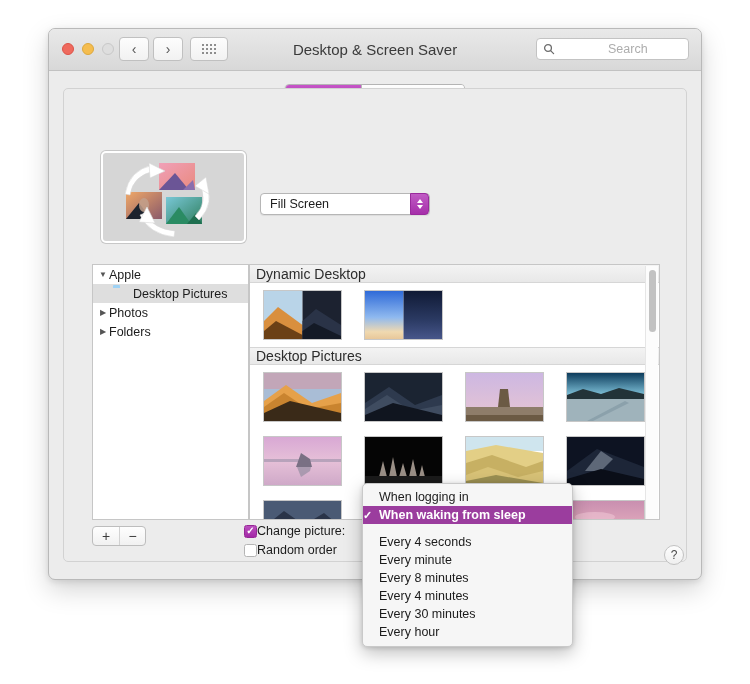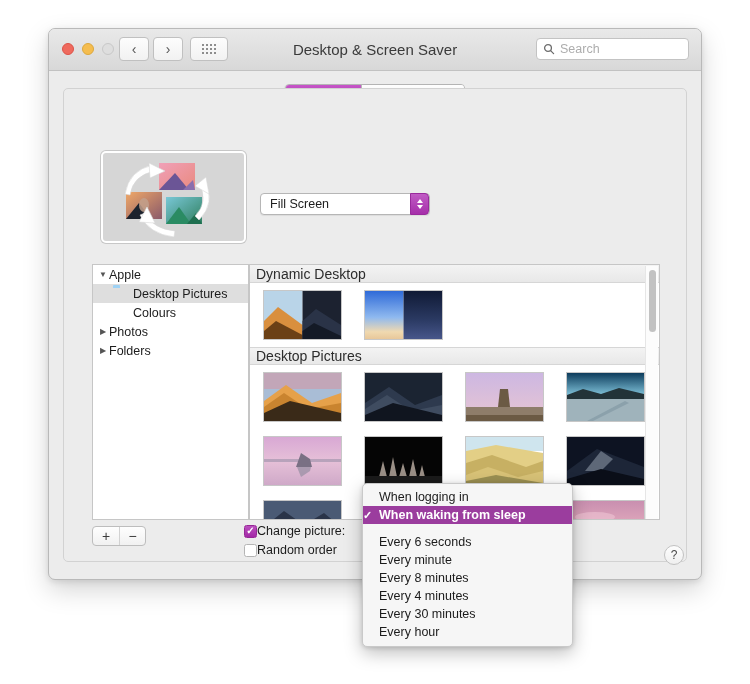--- a/index.html
+++ b/index.html
@@ -51,21 +51,21 @@
   .dots i { width: 2px; height: 2px; background: #6a6a6a; border-radius: 50%; display: block; }
 
   .wintitle {
     position: absolute; left: 0; right: 0; top: 12px;
     text-align: center; font-size: 15px; color: #3a3a3a;
   }
   .searchbox {
     position: absolute; right: 12px; top: 9px;
     width: 153px; height: 22px; border-radius: 4px;
     background: #fff; border: 1px solid #c3c3c3;
-    display: flex; align-items: center; padding-left: 6px;
+    display: flex; align-items: center; padding-left: 6px; gap: 48px;
   }
   .searchbox svg { flex: 0 0 auto; }
   .searchbox .ph { font-size: 12.5px; color: #adadad; margin-left: 5px; }
 
   
   .tabs {
     position: absolute; left: 50%; transform: translateX(-50%); top: 55px;
     display: flex; height: 22px; border-radius: 4px; overflow: hidden;
     border: 1px solid #b4b4b4;
     box-shadow: 0 1px 1px rgba(0,0,0,0.08);
@@ -355,24 +355,20 @@
 
       <div class="sourcelist">
         <div class="srow" style="padding-left:4px;">
           <span class="tri">▼</span>
           <span>Apple</span>
         </div>
         <div class="srow sel" style="padding-left:20px;">
           <span class="ico"><span class="folder-ico"></span></span>
           <span>Desktop Pictures</span>
         </div>
-        <div class="srow" style="padding-left:20px;">
-          <span class="ico"><span class="wheel-ico"></span></span>
-          <span>Colours</span>
-        </div>
         <div class="srow" style="padding-left:4px;">
           <span class="tri">▶</span>
           <span>Photos</span>
         </div>
         <div class="srow" style="padding-left:4px;">
           <span class="tri">▶</span>
           <span>Folders</span>
         </div>
       </div>
 
@@ -583,21 +579,21 @@
       <span class="chk"></span>
       <span>When logging in</span>
     </div>
     <div class="mitem sel">
       <span class="chk">✓</span>
       <span>When waking from sleep</span>
     </div>
     <div class="msep"></div>
     <div class="mitem">
       <span class="chk"></span>
-      <span>Every 6 seconds</span>
+      <span>Every 4 seconds</span>
     </div>
     <div class="mitem">
       <span class="chk"></span>
       <span>Every minute</span>
     </div>
     <div class="mitem">
       <span class="chk"></span>
       <span>Every 8 minutes</span>
     </div>
     <div class="mitem">

